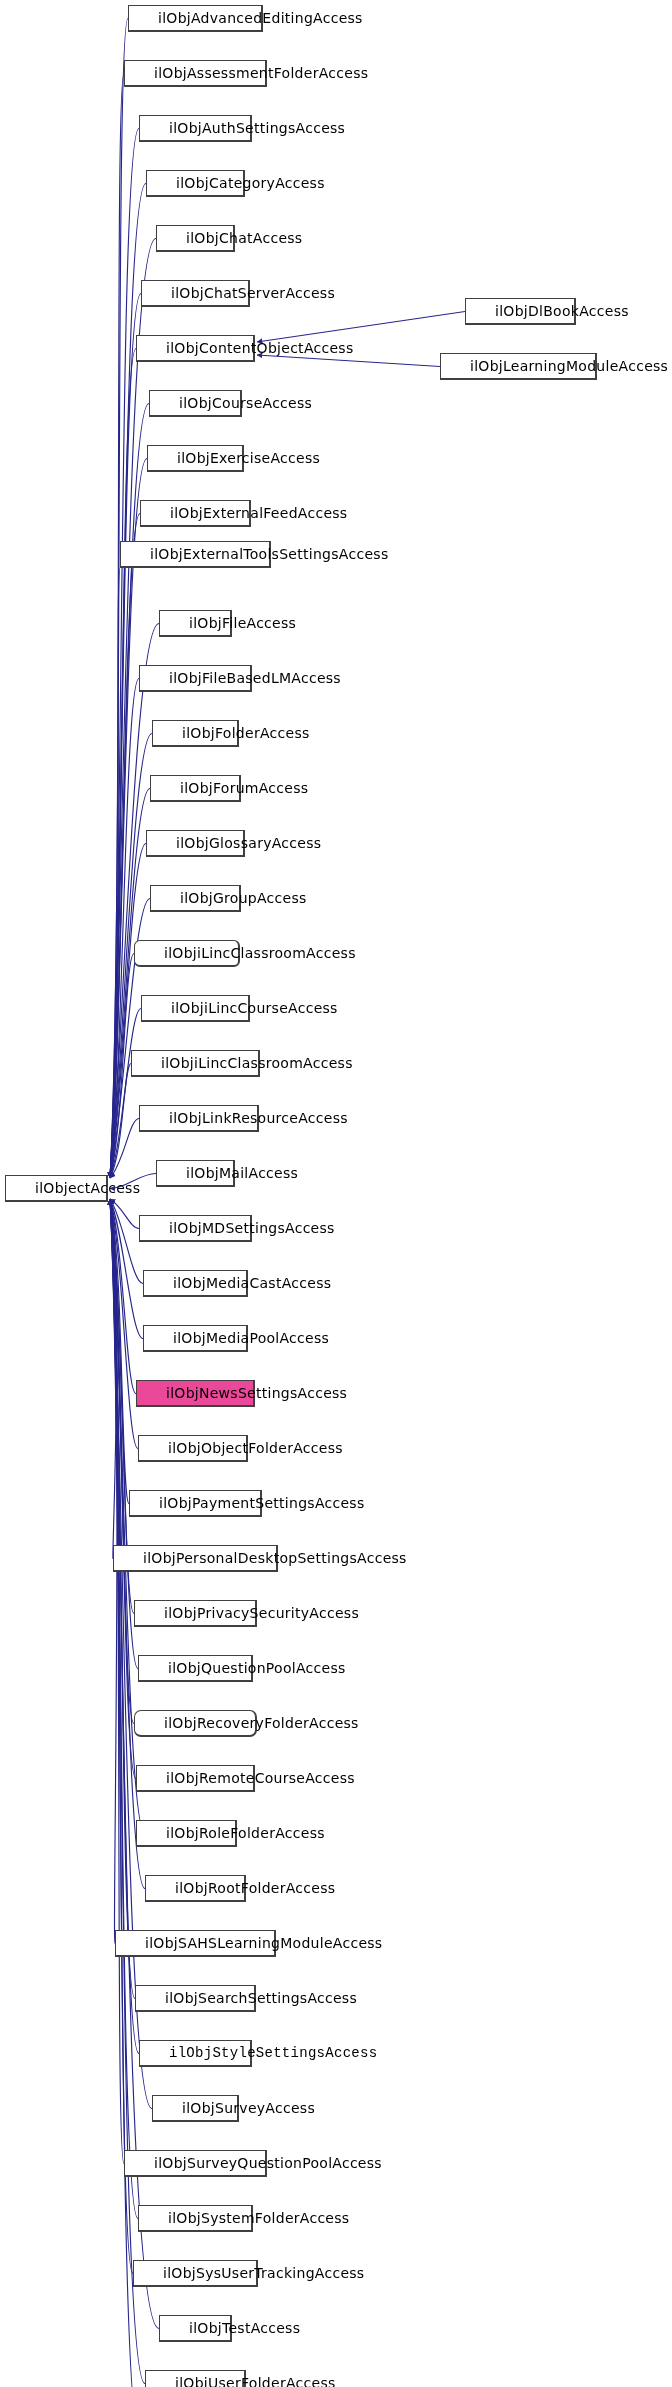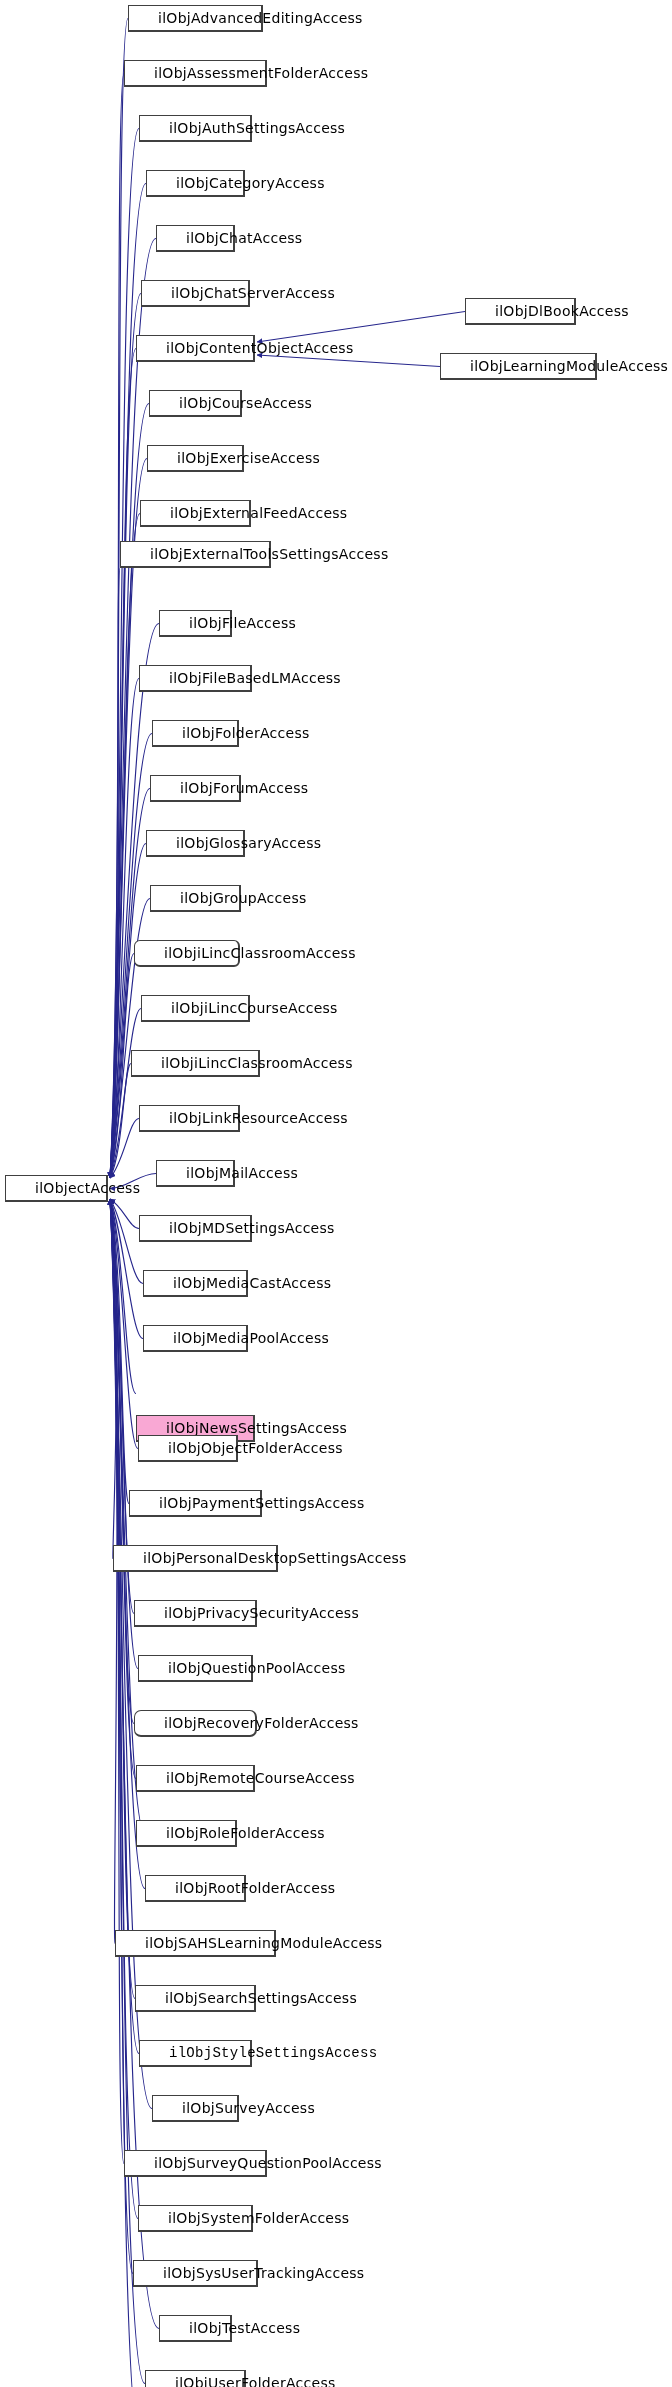--- a/index.html
+++ b/index.html
@@ -118,27 +118,27 @@
     <div class="node" style="left: 120px; top: 541px; width: 151px; border-color: rgb(64, 64, 64); background: rgb(255, 255, 255);"><span>ilObjExternalToolsSettingsAccess</span></div>
     <div class="node" style="left: 159px; top: 610px; width: 73px; border-color: rgb(64, 64, 64); background: rgb(255, 255, 255);"><span>ilObjFileAccess</span></div>
     <div class="node" style="left: 139px; top: 665px; width: 113px; border-color: rgb(64, 64, 64); background: rgb(255, 255, 255);"><span>ilObjFileBasedLMAccess</span></div>
     <div class="node" style="left: 152px; top: 720px; width: 87px; border-color: rgb(64, 64, 64); background: rgb(255, 255, 255);"><span>ilObjFolderAccess</span></div>
     <div class="node" style="left: 150px; top: 775px; width: 91px; border-color: rgb(64, 64, 64); background: rgb(255, 255, 255);"><span>ilObjForumAccess</span></div>
     <div class="node" style="left: 146px; top: 830px; width: 99px; border-color: rgb(64, 64, 64); background: rgb(255, 255, 255);"><span>ilObjGlossaryAccess</span></div>
     <div class="node" style="left: 150px; top: 885px; width: 91px; border-color: rgb(64, 64, 64); background: rgb(255, 255, 255);"><span>ilObjGroupAccess</span></div>
     <div class="node" style="left: 134px; top: 940px; width: 106px; border-color: rgb(64, 64, 64); background: rgb(255, 255, 255); border-radius: 6px;"><span>ilObjiLincClassroomAccess</span></div>
     <div class="node" style="left: 141px; top: 995px; width: 109px; border-color: rgb(64, 64, 64); background: rgb(255, 255, 255);"><span>ilObjiLincCourseAccess</span></div>
     <div class="node" style="left: 131px; top: 1050px; width: 129px; border-color: rgb(64, 64, 64); background: rgb(255, 255, 255);"><span>ilObjiLincClassroomAccess</span></div>
-    <div class="node" style="left: 139px; top: 1105px; width: 101px; border-color: rgb(64, 64, 64); background: rgb(255, 255, 255); text-align: right;"><span>ilObjLinkResourceAccess</span></div>
+    <div class="node" style="left: 139px; top: 1105px; width: 120px; border-color: rgb(64, 64, 64); background: rgb(255, 255, 255); text-align: right;"><span>ilObjLinkResourceAccess</span></div>
     <div class="node" style="left: 156px; top: 1160px; width: 79px; border-color: rgb(64, 64, 64); background: rgb(255, 255, 255);"><span>ilObjMailAccess</span></div>
     <div class="node" style="left: 139px; top: 1215px; width: 113px; border-color: rgb(64, 64, 64); background: rgb(255, 255, 255);"><span>ilObjMDSettingsAccess</span></div>
     <div class="node" style="left: 143px; top: 1270px; width: 105px; border-color: rgb(64, 64, 64); background: rgb(255, 255, 255);"><span>ilObjMediaCastAccess</span></div>
     <div class="node" style="left: 143px; top: 1325px; width: 105px; border-color: rgb(64, 64, 64); background: rgb(255, 255, 255);"><span>ilObjMediaPoolAccess</span></div>
-    <div class="node" style="left: 136px; top: 1415px; width: 119px; border-color: rgb(64, 64, 64); background: #f9a8d4;"><span>ilObjNewsSettingsAccess</span></div>
-    <div class="node" style="left: 138px; top: 1435px; width: 100px; border-color: rgb(64, 64, 64); background: rgb(255, 255, 255);"><span>ilObjObjectFolderAccess</span></div>
+    <div class="node" style="left: 136px; top: 1380px; width: 119px; border-color: rgb(64, 64, 64); background: #ec4899;"><span>ilObjNewsSettingsAccess</span></div>
+    <div class="node" style="left: 138px; top: 1435px; width: 110px; border-color: rgb(64, 64, 64); background: rgb(255, 255, 255);"><span>ilObjObjectFolderAccess</span></div>
     <div class="node" style="left: 129px; top: 1490px; width: 133px; border-color: rgb(64, 64, 64); background: rgb(255, 255, 255);"><span>ilObjPaymentSettingsAccess</span></div>
     <div class="node" style="left: 113px; top: 1545px; width: 165px; border-color: rgb(64, 64, 64); background: rgb(255, 255, 255);"><span>ilObjPersonalDesktopSettingsAccess</span></div>
     <div class="node" style="left: 134px; top: 1600px; width: 123px; border-color: rgb(64, 64, 64); background: rgb(255, 255, 255);"><span>ilObjPrivacySecurityAccess</span></div>
     <div class="node" style="left: 138px; top: 1655px; width: 115px; border-color: rgb(64, 64, 64); background: rgb(255, 255, 255);"><span>ilObjQuestionPoolAccess</span></div>
     <div class="node" style="left: 134px; top: 1710px; width: 123px; border-color: rgb(64, 64, 64); background: rgb(255, 255, 255); border-radius: 7px;"><span>ilObjRecoveryFolderAccess</span></div>
     <div class="node" style="left: 136px; top: 1765px; width: 119px; border-color: rgb(64, 64, 64); background: rgb(255, 255, 255);"><span>ilObjRemoteCourseAccess</span></div>
     <div class="node" style="left: 136px; top: 1820px; width: 101px; border-color: rgb(64, 64, 64); background: rgb(255, 255, 255);"><span>ilObjRoleFolderAccess</span></div>
     <div class="node" style="left: 145px; top: 1875px; width: 101px; border-color: rgb(64, 64, 64); background: rgb(255, 255, 255);"><span>ilObjRootFolderAccess</span></div>
     <div class="node" style="left: 115px; top: 1930px; width: 161px; border-color: rgb(64, 64, 64); background: rgb(255, 255, 255);"><span>ilObjSAHSLearningModuleAccess</span></div>
     <div class="node" style="left: 135px; top: 1985px; width: 121px; border-color: rgb(64, 64, 64); background: rgb(255, 255, 255);"><span>ilObjSearchSettingsAccess</span></div>

